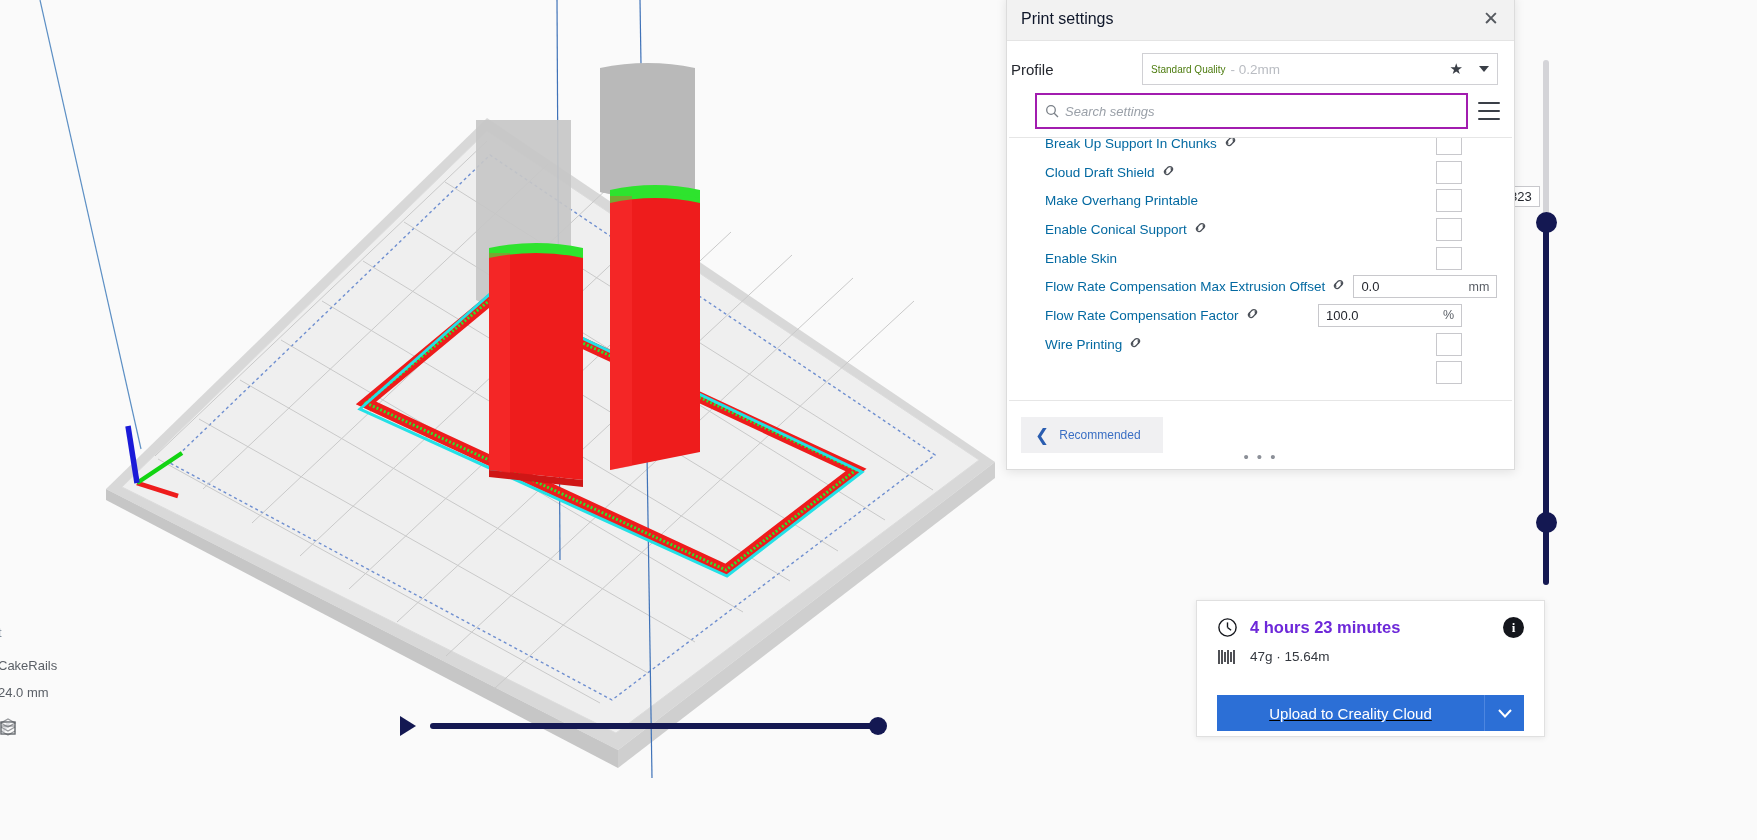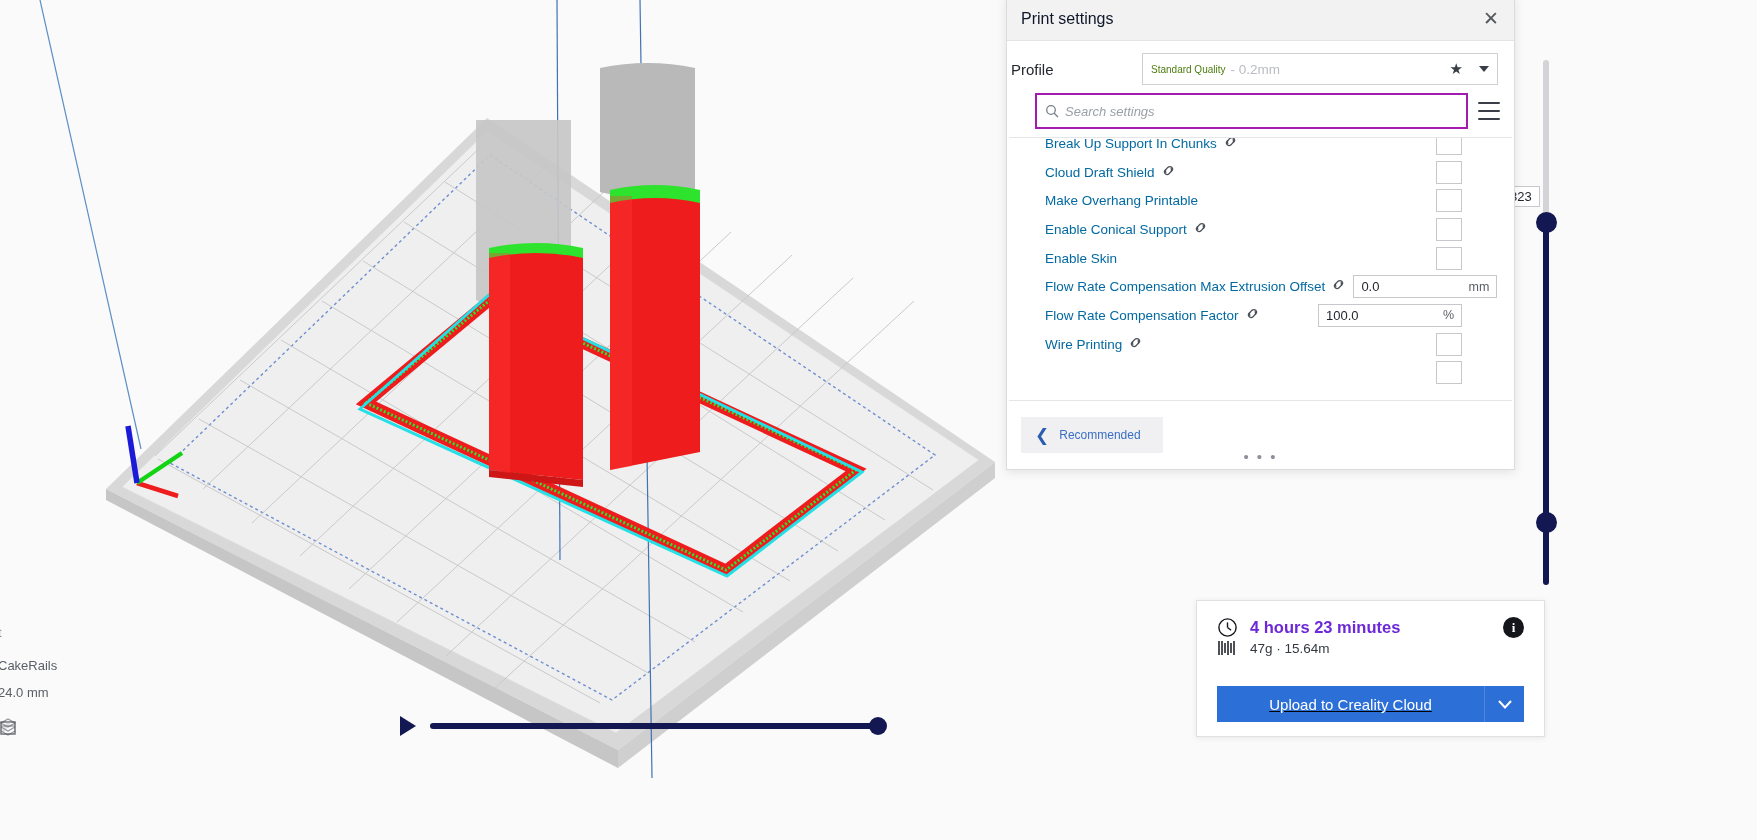--- a/index.html
+++ b/index.html
@@ -182,21 +182,21 @@
   }
   #est-time-row { display: flex; align-items: center; gap: 12px; position: relative; }
   #est-time-text { font-size: 16.5px; font-weight: bold; color: #6d28d9; }
   #est-info {
     position: absolute; right: 0; top: 0;
     width: 21px; height: 21px; border-radius: 50%;
     background: #14161c; color: #fff; font-size: 13px; font-weight: bold;
     display: flex; align-items: center; justify-content: center; cursor: pointer;
     font-family: "Liberation Serif", serif;
   }
-  #est-mat-row { display: flex; align-items: center; gap: 12px; margin-top: 2px; }
+  #est-mat-row { display: flex; gap: 12px; margin-top: 11px; }
   #est-mat-text { font-size: 13.5px; color: #34383f; }
   #upload-row { display: flex; margin-top: 30px; text-decoration: underline; }
   #upload-btn {
     flex: 1; height: 36px; background: #2c6fd6; border: none; cursor: pointer;
     color: #fff; font-size: 15px; font-family: "Liberation Sans", sans-serif;
   }
   #upload-caret {
     width: 40px; height: 36px; background: #2c6fd6; border-left: 1px solid #4d86e0;
     cursor: pointer; display: flex; align-items: center; justify-content: center;
   }

